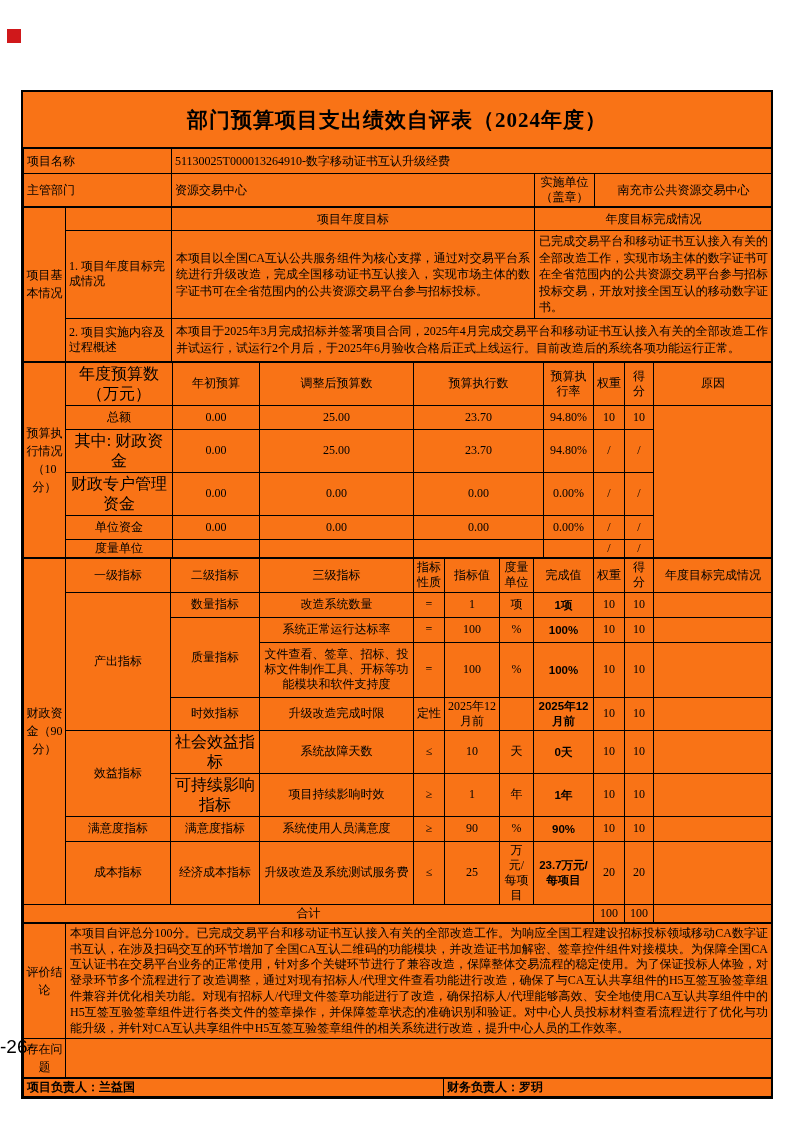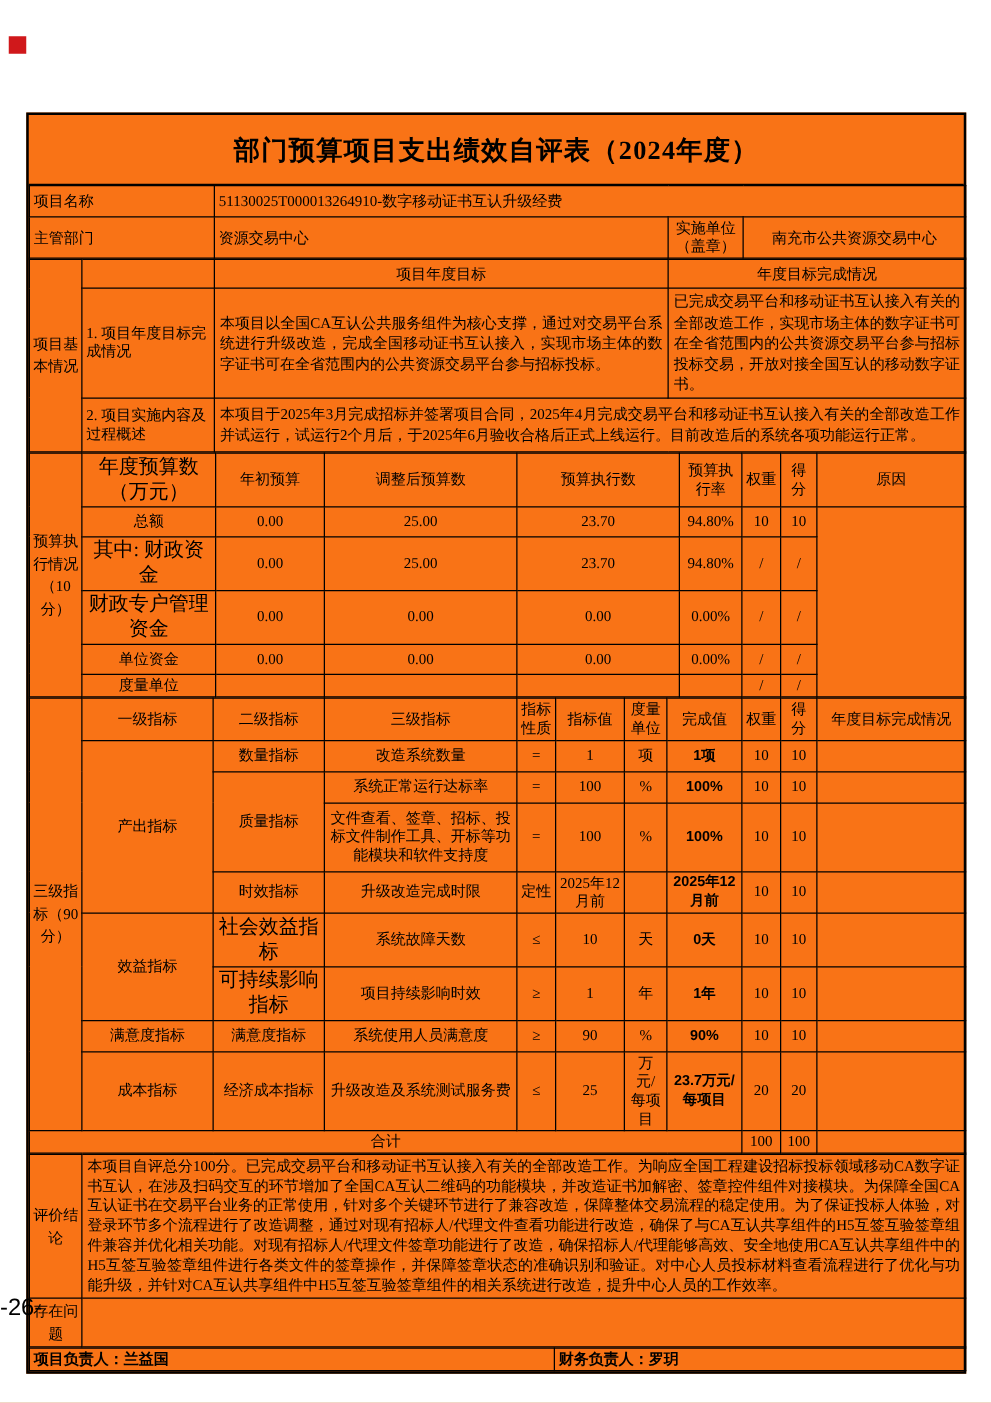--- a/index.html
+++ b/index.html
@@ -178,21 +178,21 @@
         <col style="width:31px">
           <col style="width:55px">
           <col style="width:34px">
           <col style="width:60px">
         <col style="width:31px">
           <col style="width:29px">
           <col style="width:119px">
       </colgroup>
       <tbody>
           <tr style="height:34px">
-        <td class="vlabel" rowspan="9">三级指标（90分）</td>
+        <td class="vlabel" rowspan="9">财政资金（90分）</td>
         <td>一级指标</td>
         <td>二级指标</td>
         <td>三级指标</td>
         <td>指标性质</td>
         <td>指标值</td>
         <td>度量单位</td>
         <td>完成值</td>
         <td>权重</td>
         <td>得分</td>
         <td>年度目标完成情况</td>

